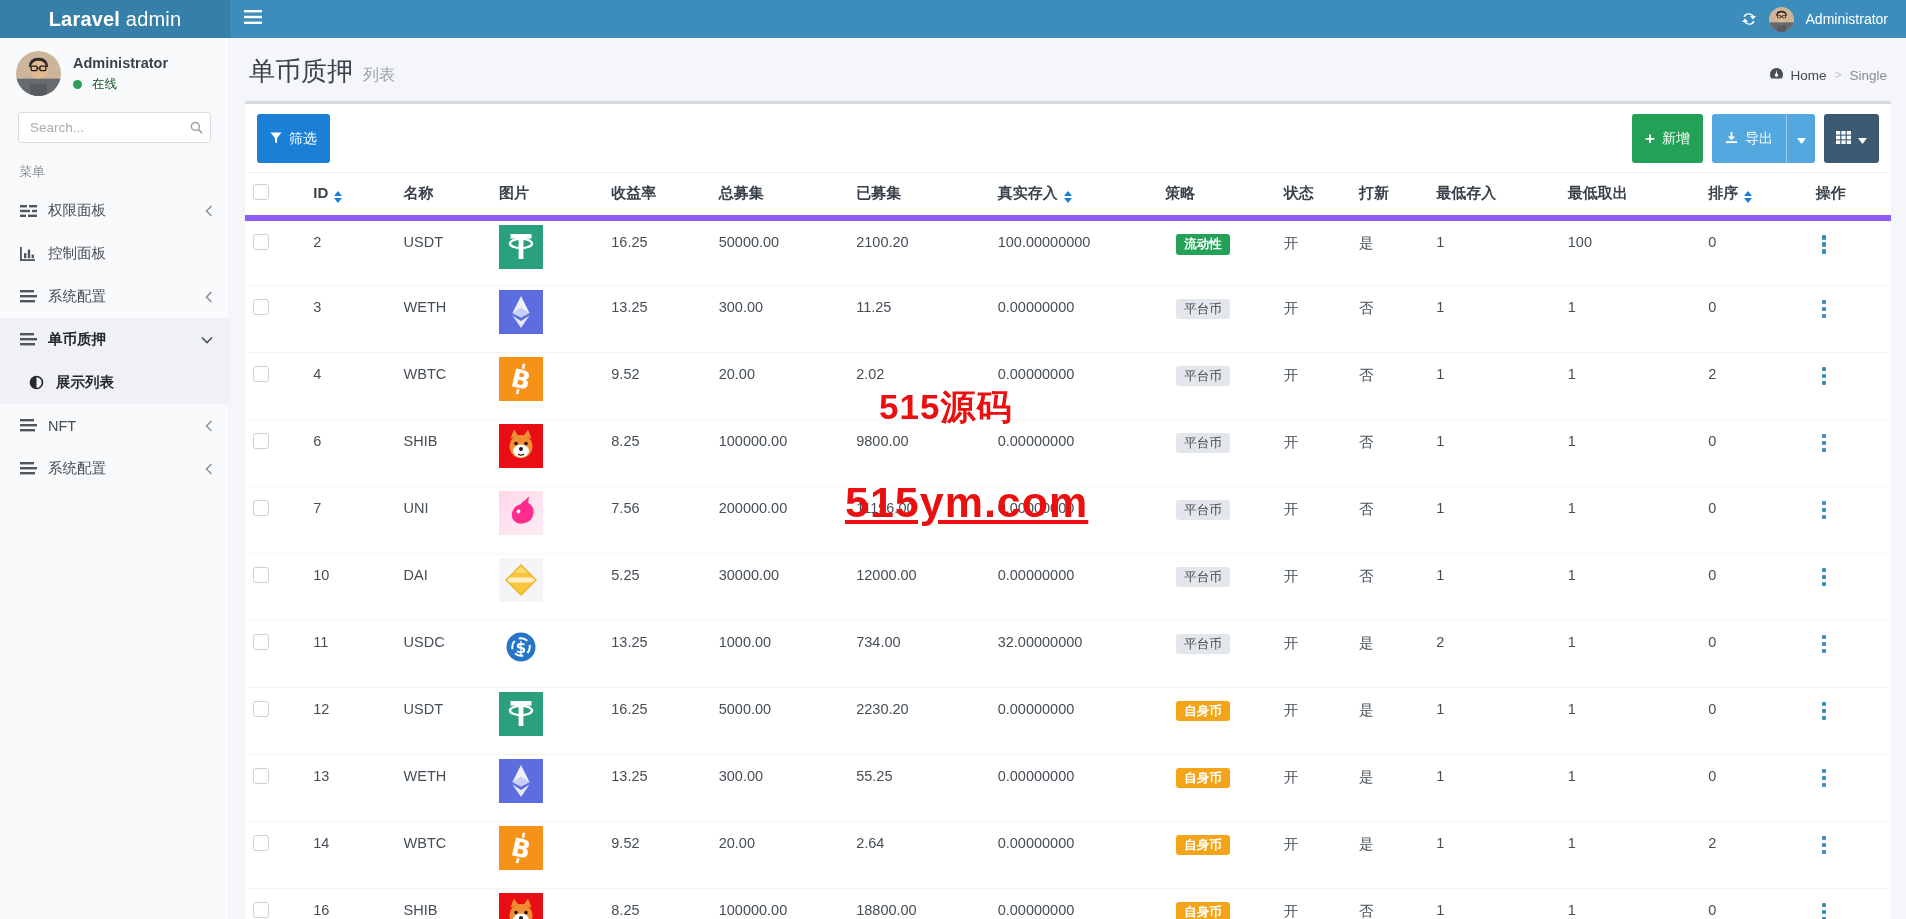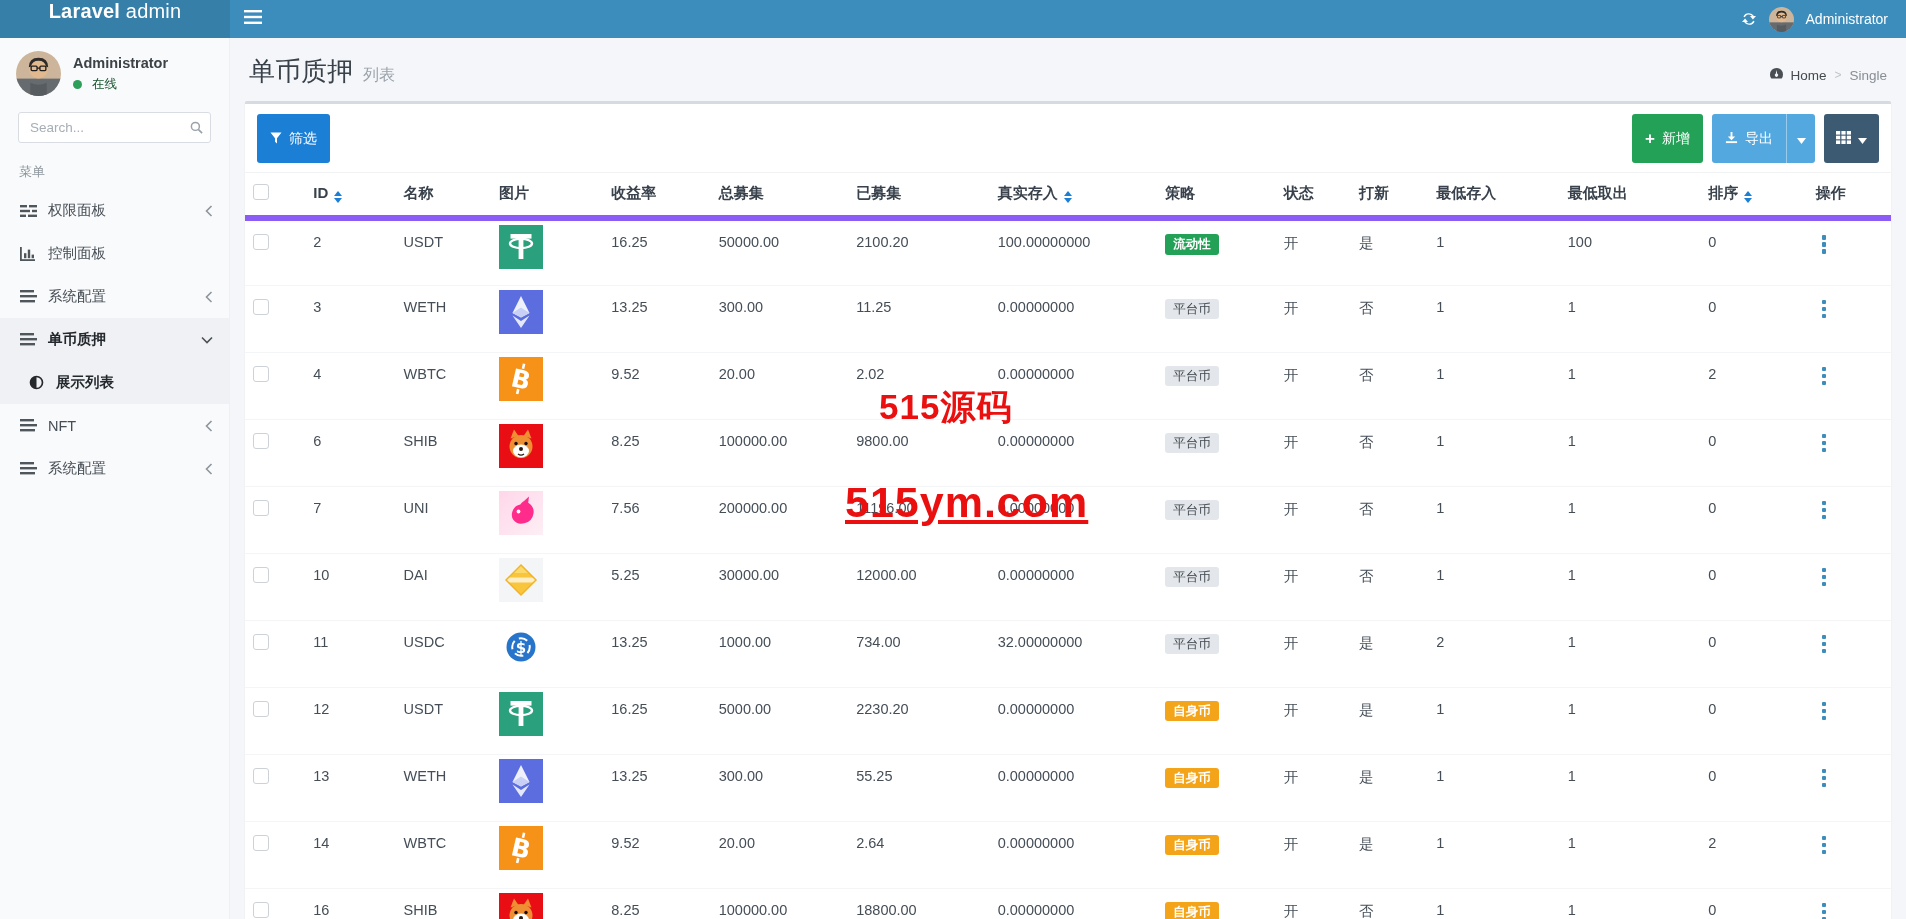--- a/index.html
+++ b/index.html
@@ -1,21 +1,21 @@
 <!DOCTYPE html>
 <html style="--navbar: #3c8dbc; --navbar-brand: #367fa9; --primary: #1b7fd6; --success: #22a157; --export: #54a8e0; --dark-button: #3d5a73; --badge-liquidity: #22a157; --badge-platform: #e3e7eb; --badge-platform-text: #40474e; --badge-self: #f4a418; --watermark: #ea1010; --status-online: #2e9e5b; --sort-caret: #1b7fd6; --action-dots: #3c8dbc;"><head>
 <meta charset="utf-8">
 <style>
   * { margin:0; padding:0; box-sizing:border-box; }
   html,body { width:1906px; height:919px; overflow:hidden; }
   body { font-family:"Liberation Sans","DejaVu Sans",sans-serif; background:#f4f6f9; position:relative; color:#454e57; }
 
   
   .navbar { position:absolute; top:0; left:0; right:0; height:38px; background:var(--navbar,#3c8dbc); display:flex; align-items:stretch; z-index:10; }
-  .brand { width:230px; background:var(--navbar-brand,#367fa9); color:#fff; font-size:20px; display:flex; align-items:flex-start; justify-content:center; letter-spacing:.2px; }
+  .brand { width:230px; background:var(--navbar-brand,#367fa9); color:#fff; font-size:20px; display:flex; align-items:center; justify-content:center; letter-spacing:.2px; }
   .brand b { font-weight:bold; }
   .hamburger-btn { width:46px; display:flex; align-items:center; justify-content:center; cursor:pointer; }
   .nav-right { margin-left:auto; display:flex; align-items:center; gap:12px; padding-right:18px; }
   .nav-refresh { display:flex; align-items:center; cursor:pointer; }
   .nav-avatar { width:25px; height:25px; border-radius:50%; overflow:hidden; flex:0 0 25px; }
   .nav-user { color:#fff; font-size:14px; }
 
   
   .sidebar { position:absolute; top:38px; left:0; bottom:0; width:230px; background:#f9fafb; border-right:1px solid #eef0f2; }
   .user-panel { display:flex; align-items:center; gap:12px; padding:13px 16px 10px 16px; }
@@ -61,21 +61,21 @@
   table { width:100%; border-collapse:collapse; table-layout:fixed; }
   thead th { text-align:left; padding:11px 8px 12px 8px; font-size:15px; font-weight:bold; color:#39424c; border-top:1px solid #f1f2f3; border-bottom:6px solid #8b5cf6; white-space:nowrap; }
   tbody td { vertical-align:top; padding:13px 8px 0 8px; height:67px; font-size:14.5px; color:#454e57; border-bottom:1px solid #f4f5f6; white-space:nowrap; overflow:hidden; }
   td.coin-cell { padding-top:4px; }
   .coin-img { width:44px; height:44px; display:inline-block; }
   .coin-img svg { width:44px; height:44px; display:block; }
   .cb { display:inline-block; width:16px; height:16px; border:1px solid #ccd2d8; border-radius:3px; background:#fff; cursor:pointer; }
   .sort-carets { display:inline-flex; flex-direction:column; gap:2px; margin-left:6px; vertical-align:2px; }
   .caret-up { width:0; height:0; border-left:4.5px solid transparent; border-right:4.5px solid transparent; border-bottom:5px solid var(--sort-caret,#1b7fd6); }
   .caret-down { width:0; height:0; border-left:4.5px solid transparent; border-right:4.5px solid transparent; border-top:5px solid var(--sort-caret,#1b7fd6); }
-  .badge { display:inline-block; padding:4px 8px; border-radius:3px; font-size:12.5px; line-height:1; }
+  .badge { display:inline-block; padding:4px 8px; border-radius:3px; font-size:12.5px; line-height:1;margin-left:11px; }
   .badge-liquidity { background:var(--badge-liquidity,#22a157); color:#fff; font-weight:bold; }
   .badge-platform { background:var(--badge-platform,#e3e7eb); color:var(--badge-platform-text,#40474e); }
   .badge-self { background:var(--badge-self,#f4a418); color:#fff; font-weight:bold; }
   .dots { display:inline-block; cursor:pointer; padding:1px 6px; }
   .dots i { display:block; width:4px; height:4.5px; border-radius:1px; background:var(--action-dots,#3c8dbc); margin:0 auto 2.5px auto; }
 
   
   .wm { position:absolute; font-weight:bold; color:var(--watermark,#ea1010); z-index:6; pointer-events:none; letter-spacing:1px; }
   .wm1 { left:879px; top:384px; font-size:35px; }
   .wm2 { left:845px; top:478px; font-size:43px;text-decoration:underline; }

